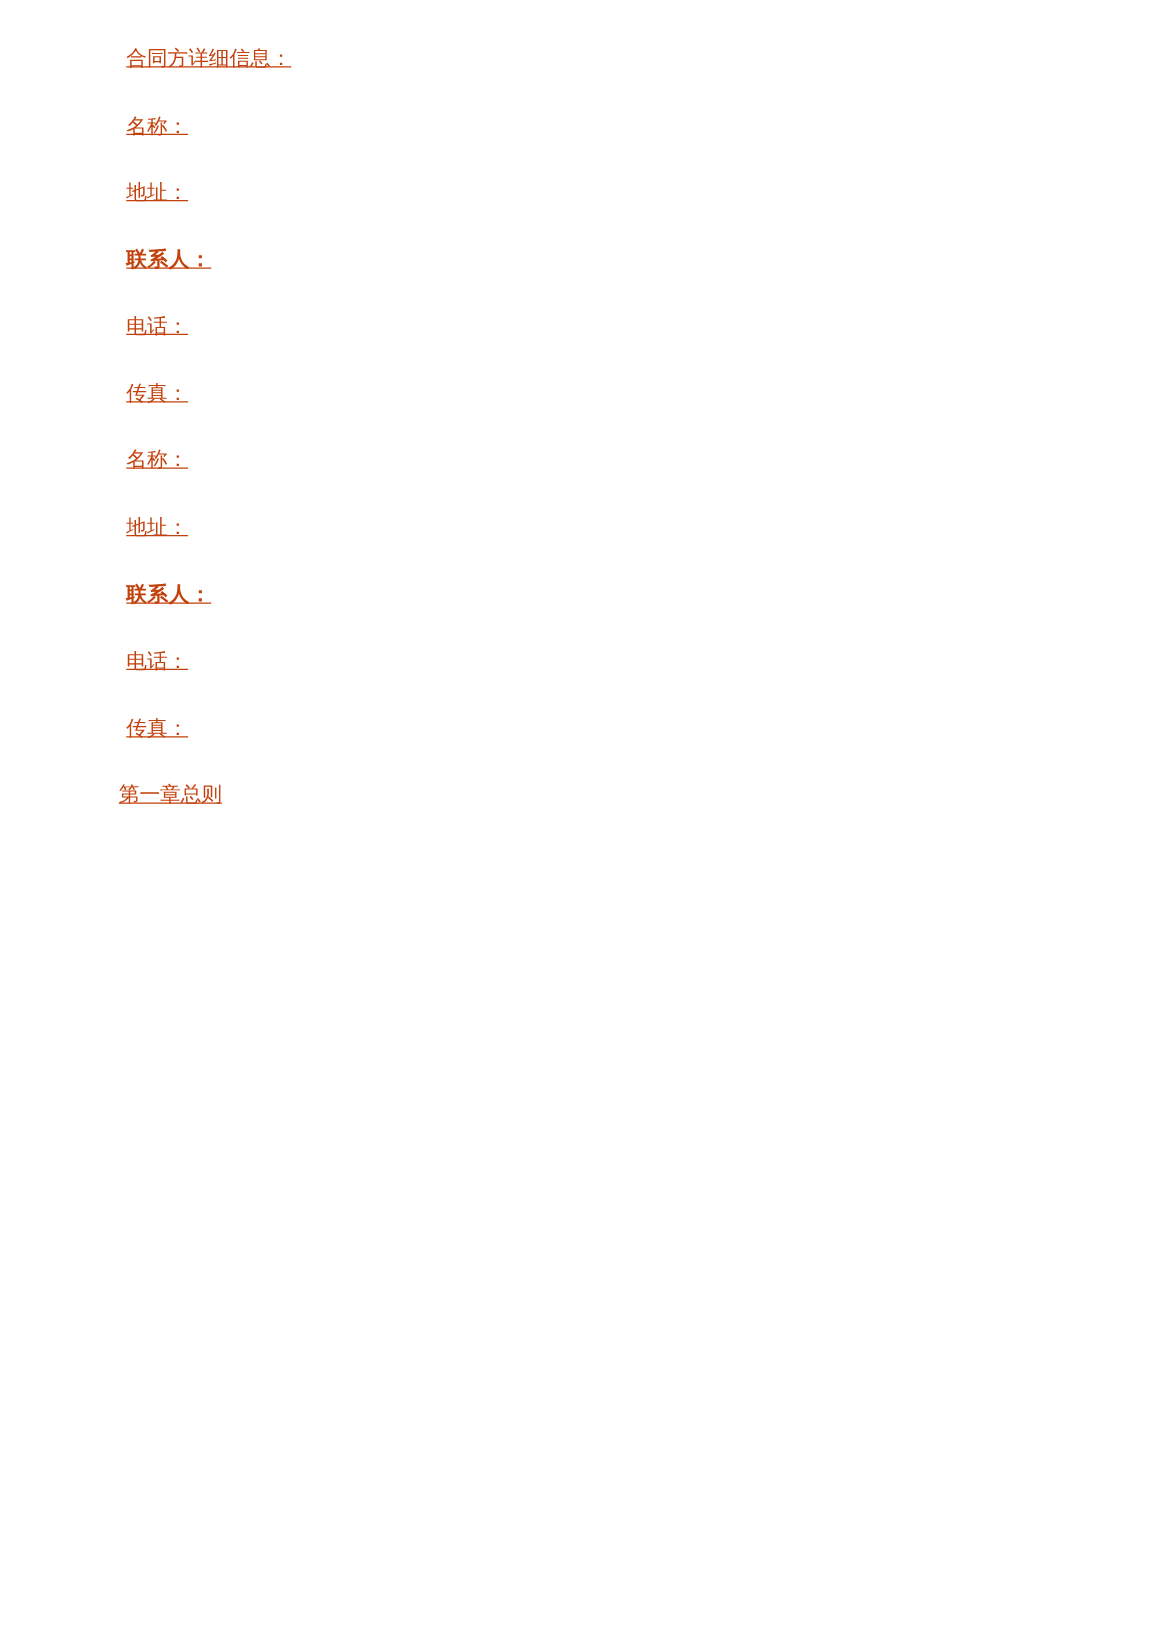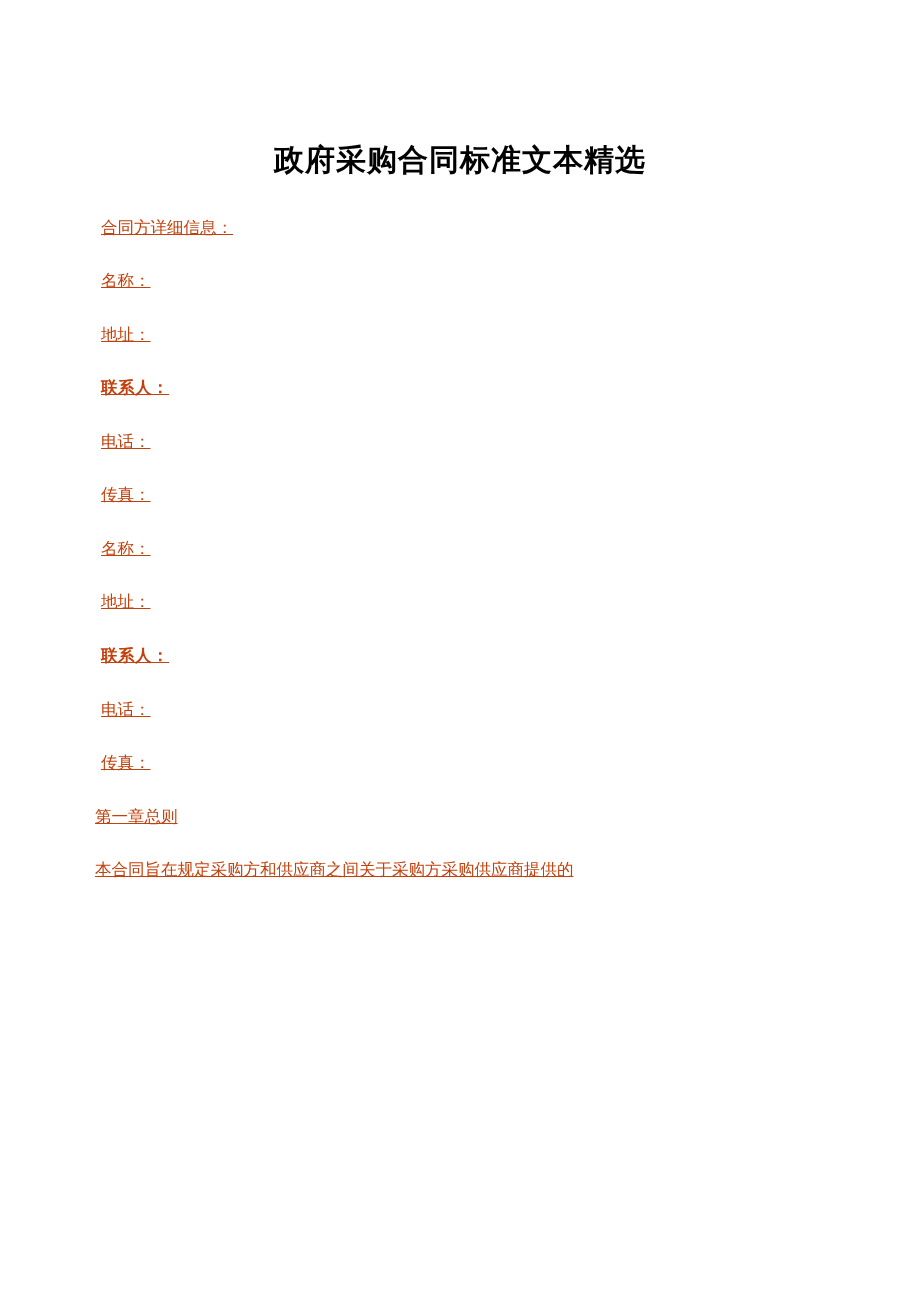--- a/index.html
+++ b/index.html
@@ -57,30 +57,28 @@
     margin-top: 18px;
   }
   .para.last {
     margin-bottom: 0;
   }
 </style>
 </head>
 <body>
 
 <div class="page">
-  <h1 class="doc-title">政府采购合同标准文本精选</h1>
 
   <div class="body-block">
     <p class="para indent-2">合同方详细信息：</p>
     <p class="para indent-2">名称：</p>
     <p class="para indent-2">地址：</p>
     <p class="para indent-2 bold">联系人：</p>
     <p class="para indent-2">电话：</p>
     <p class="para indent-2">传真：</p>
     <p class="para indent-2">名称：</p>
     <p class="para indent-2">地址：</p>
     <p class="para indent-2 bold">联系人：</p>
     <p class="para indent-2">电话：</p>
     <p class="para indent-2">传真：</p>
     <p class="para flush">第一章总则</p>
-    <p class="para flush last">本合同旨在规定采购方和供应商之间关于采购方采购供应商提供的</p>
   </div>
 </div>
 
 </body></html>

